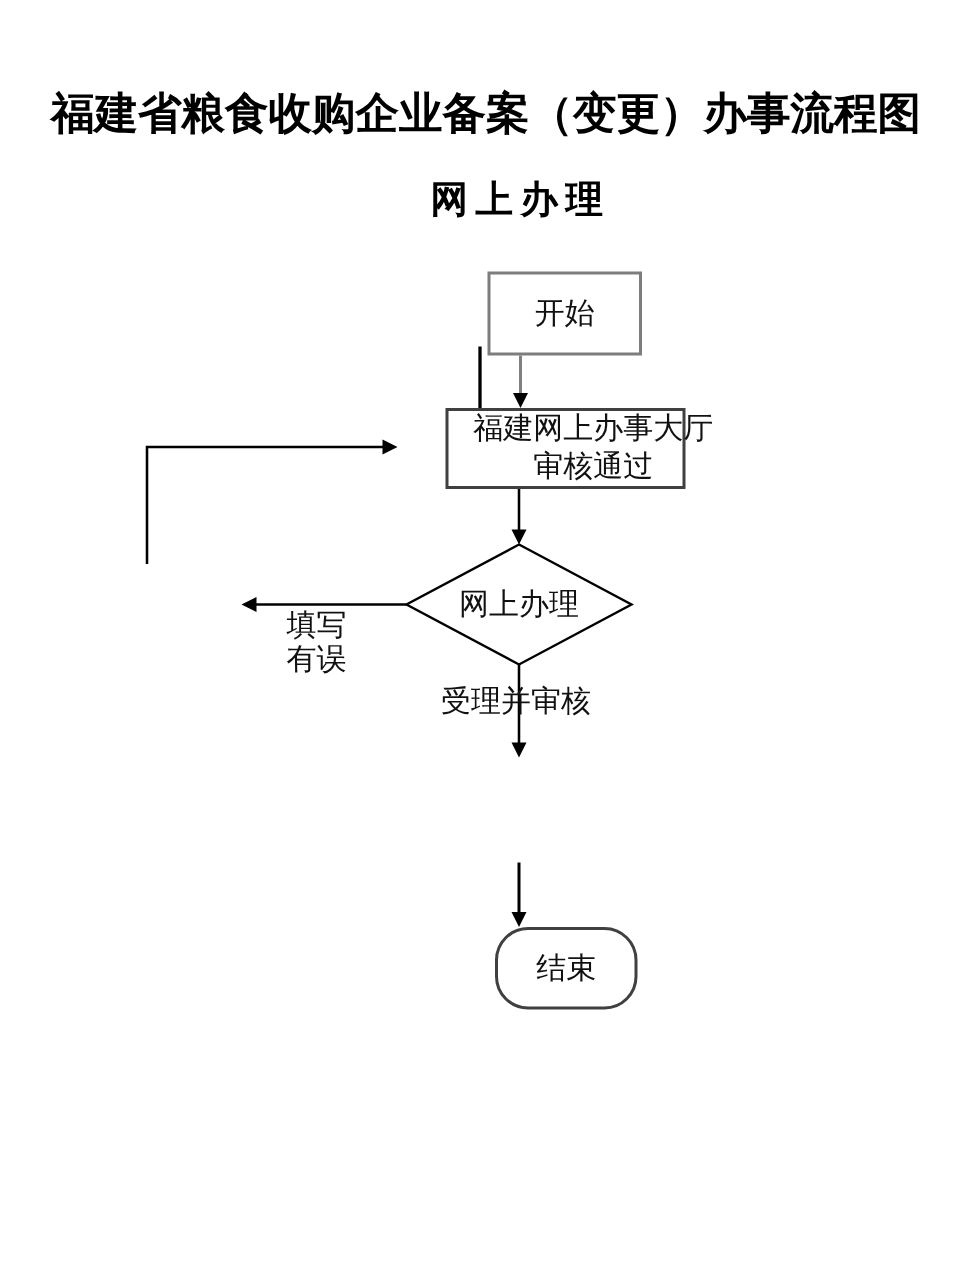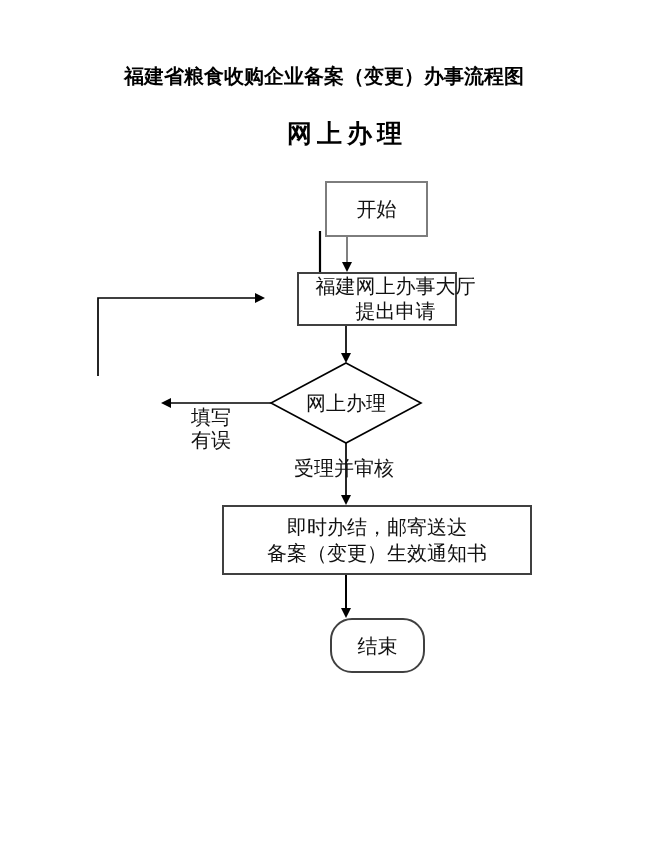--- a/index.html
+++ b/index.html
@@ -16,21 +16,21 @@
     font-family: "Liberation Serif", serif;
     color: #111111;
   }
   .page-title {
     position: absolute;
     left: 0; right: 0;
     top: 59px;
     text-align: center;
     font-family: "Liberation Sans", sans-serif;
     font-weight: 700;
-    font-size: 20px;
+    font-size: 29px;
     line-height: 34px;
     letter-spacing: 0px;
     color: #000000;
     white-space: nowrap;
   }
   .page-subtitle {
     position: absolute;
     left: 0; right: 0;
     top: 119px;
     text-align: center;
@@ -113,35 +113,31 @@
     <line x1="346" y1="575" x2="346" y2="609" stroke="#000000" stroke-width="2"></line>
     <polygon points="346,618 341,608 351,608" fill="#000000"></polygon>
   </svg>
 
   <div class="node box node-start">
     <span>开始</span>
   </div>
 
   <div class="node box node-apply">
     <span>福建网上办事大厅</span>
-    <span>提出申请</span>
+    <span>审核通过</span>
   </div>
 
   <div class="label label-review">网上办理</div>
 
 
   <div class="label label-fail">
     <div>填写</div>
     <div>有误</div>
   </div>
 
   <div class="label label-pass">受理并审核</div>
 
-  <div class="node box node-result">
-    <span>即时办结，邮寄送达</span>
-    <span>备案（变更）生效通知书</span>
-  </div>
 
   <div class="node box node-end">
     <span>结束</span>
   </div>
 
 </div>
 
 </body></html>

